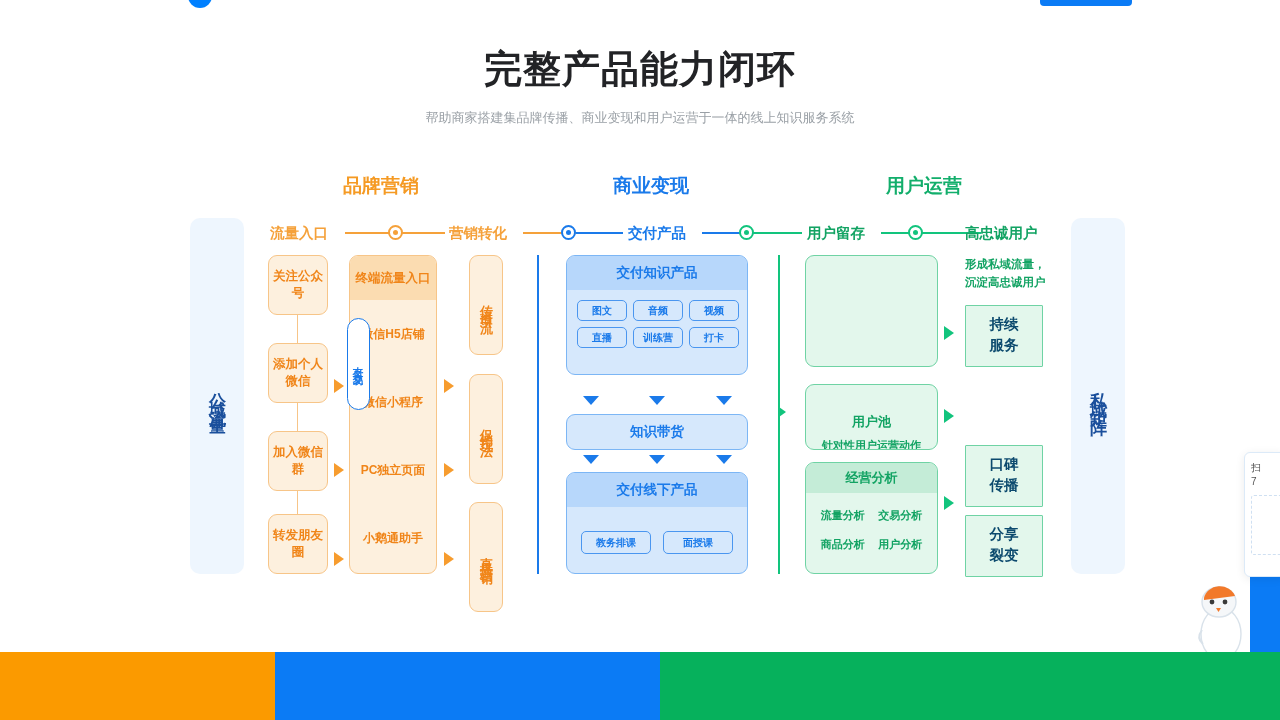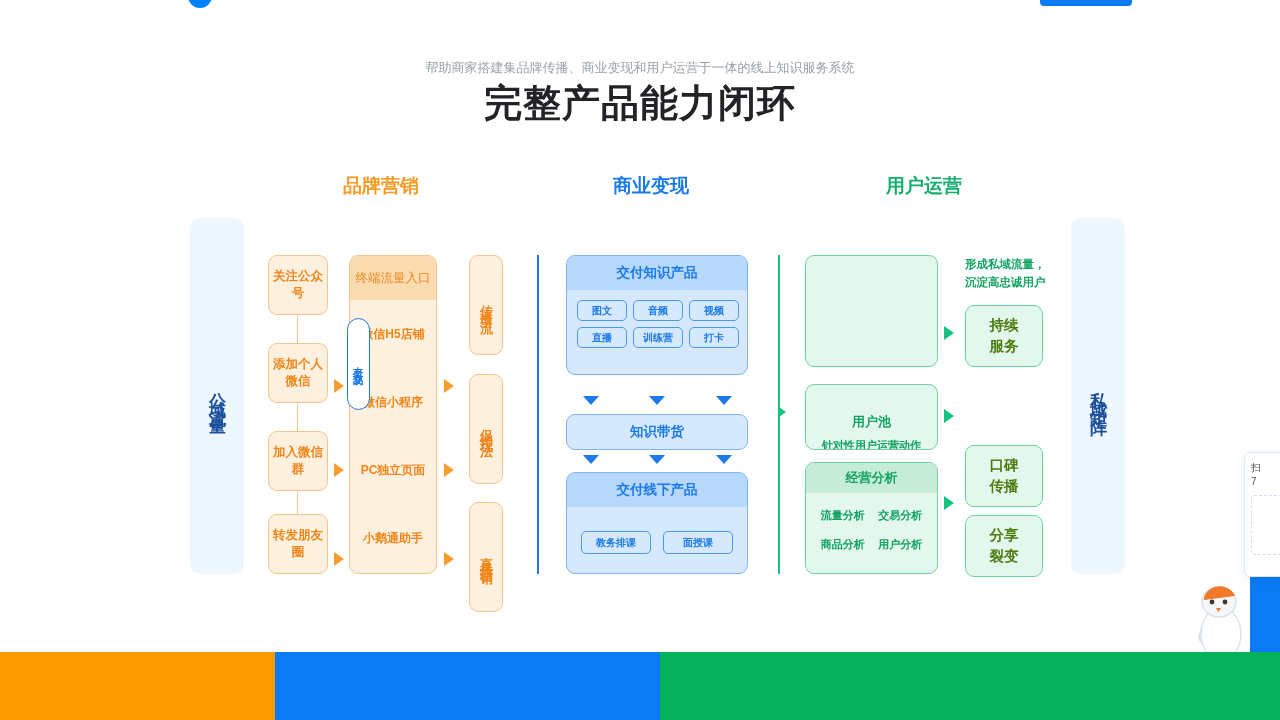--- a/index.html
+++ b/index.html
@@ -62,21 +62,21 @@
 
   .tri-r { position:absolute; width:0; height:0; border-top:7px solid transparent;
            border-bottom:7px solid transparent; }
   .tri-d { position:absolute; width:0; height:0; border-left:8px solid transparent;
            border-right:8px solid transparent; }
 
   
   #term-col { position:absolute; left:158px; top:95px; width:88px; height:319px;
               border:1.4px solid #f7c588; border-radius:9px; background:#fdf0de; overflow:hidden; }
   #term-head { height:44px; background:#fbdcb1; display:flex; align-items:center;
-               justify-content:center; font-size:12.5px; font-weight:normal; color:#f08519;
+               justify-content:center; font-size:12.5px; font-weight:bold; color:#f08519;
                border-radius:8px 8px 0 0; }
   .term-item { height:68px; display:flex; align-items:center; justify-content:center;
                font-size:12px; color:#f08519; font-weight:bold; }
 
   
   .bcard { position:absolute; border:1.4px solid #7cb6f5; border-radius:9px;
            background:#d6e8fc; overflow:hidden; }
   .bcard-head { height:34px; background:#b7d7fb; display:flex; align-items:center;
                 justify-content:center; font-size:13.5px; font-weight:bold; color:#1a7aea;
                 border-radius:8px 8px 0 0; }
@@ -84,23 +84,23 @@
            color:#1a7aea; font-size:10px; font-weight:bold;
            display:flex; align-items:center; justify-content:center; }
 
   
   .gcard { position:absolute; border:1.3px solid #6fd3a4; border-radius:9px;
            background:#e3f7ec; overflow:hidden; }
   .gcard-head { height:30px; background:#c4ecd7; display:flex; align-items:center;
                 justify-content:center; font-size:13px; font-weight:bold; color:#12a363;
                 border-radius:8px 8px 0 0; }
   .gmini { font-size:11px; color:#12a363; font-weight:bold; }
-  .gbox { position:absolute; border:1.4px solid #6fd3a4; border-radius:9px; background:#e3f7ec;
-          color:#4d7c0f; font-size:14.5px; font-weight:bold; line-height:21px;
-          display:flex; align-items:center; justify-content:center; text-align:center; }
+  .gbox { position:absolute; border:1.4px solid #6fd3a4; border-radius:1px; background:#e3f7ec;
+          color:#0c4a6e; font-size:14.5px; font-weight:bold; line-height:21px;
+          display:flex; align-items:center; justify-content:center; text-align:center;font-family:Liberation Mono, monospace; }
 
   
   .vline { position:absolute; width:2px; }
 
   
   #pay-badge { position:absolute; left:347px; top:158px; width:23px; height:92px;
                border:1.5px solid #1a7aea; border-radius:12px; background:#ffffff;
                display:flex; align-items:center; justify-content:center; }
   #pay-badge span { writing-mode:vertical-rl; font-size:10.5px; color:#1a7aea;
                     font-weight:bold; letter-spacing:3px; }
@@ -126,30 +126,55 @@
 </style>
 </head>
 <body>
 
 <div id="top-nav">
   <div id="nav-logo"></div>
   <div id="nav-cta"></div>
 </div>
 
 <div id="heading">
+  <div id="page-title">完整产品能力闭环</div>
   <div id="page-sub">帮助商家搭建集品牌传播、商业变现和用户运营于一体的线上知识服务系统</div>
-  <div id="page-title">完整产品能力闭环</div>
 </div>
 
 <div id="diagram">
 
   <div class="sec-cap" id="cap-brand">品牌营销</div>
   <div class="sec-cap" id="cap-money">商业变现</div>
   <div class="sec-cap" id="cap-user">用户运营</div>
 
+  <div id="rail">
+    <div class="rail-label" style="left:80px;  color:#f5a13a;">流量入口</div>
+    <div class="rail-line" style="left:155px; width:100px; background:#f5a13a;"></div>
+    <div class="rail-dot" style="left:198px; border:2px solid #f5a13a;">
+        <i style="position:absolute;width:5px;height:5px;border-radius:50%;background:#f5a13a;"></i>
+      </div>
+    <div class="rail-label" style="left:259px; color:#f5a13a;">营销转化</div>
+    <div class="rail-line" style="left:333px; width:100px; background:#f5a13a;"></div>
+    <div class="rail-dot" style="left:371px; border:2px solid #1a7aea;">
+        <i style="position:absolute;width:5px;height:5px;border-radius:50%;background:#1a7aea;"></i>
+      </div>
+    <div class="rail-line" style="left:386px; width:47px; background:#1a7aea;"></div>
+    <div class="rail-label" style="left:438px; color:#1a7aea;">交付产品</div>
+    <div class="rail-line" style="left:512px; width:100px; background:#1a7aea;"></div>
+    <div class="rail-dot" style="left:549px; border:2px solid #12c47d;">
+        <i style="position:absolute;width:5px;height:5px;border-radius:50%;background:#12c47d;"></i>
+      </div>
+    <div class="rail-line" style="left:564px; width:48px; background:#12c47d;"></div>
+    <div class="rail-label" style="left:617px; color:#12a363;">用户留存</div>
+    <div class="rail-line" style="left:691px; width:100px; background:#12c47d;"></div>
+    <div class="rail-dot" style="left:718px; border:2px solid #12c47d;">
+        <i style="position:absolute;width:5px;height:5px;border-radius:50%;background:#12c47d;"></i>
+      </div>
+    <div class="rail-label" style="left:775px; color:#12a363;">高忠诚用户</div>
+  </div>
 
   <div class="siderail" id="rail-left" style="left:190px;">
     <span>公域流量</span>
   </div>
   <div class="siderail" id="rail-right" style="left:1071px;">
     <span>私域矩阵</span>
   </div>
 
   <div class="col" style="left:268px; width:60px;">
     <div class="obox" style="position:absolute;left:0;top:0;width:60px;height:60px;">

